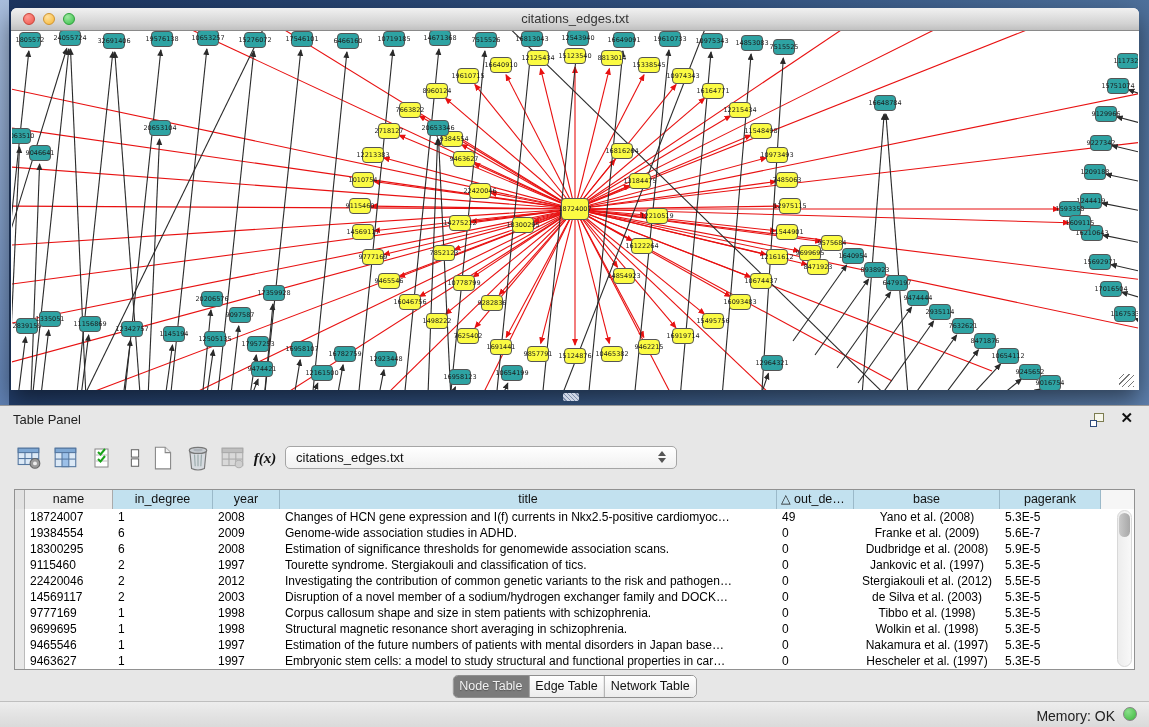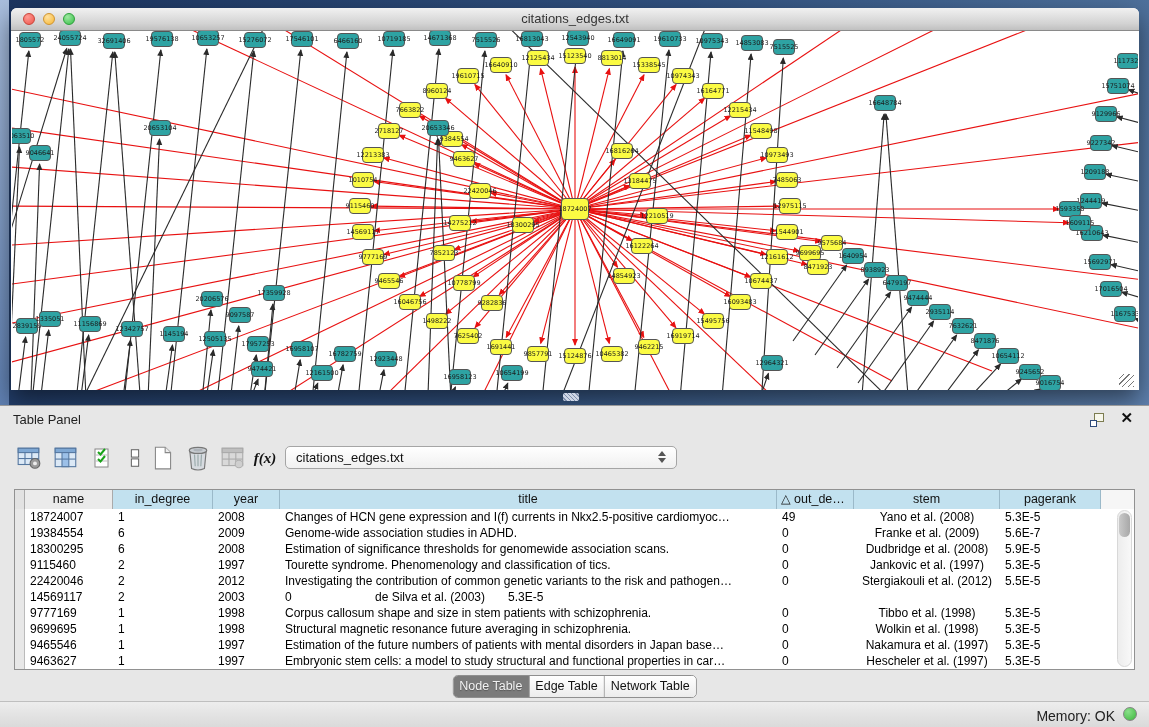--- a/index.html
+++ b/index.html
@@ -787,21 +787,21 @@
     </div>
 
     <div class="tblwrap">
       <div class="thead" id="thead">
           <div class="th th-gutter" style="width: 10px;"></div>
           <div class="th th-name" style="width: 88px;">name</div>
           <div class="th" style="width: 100px;">in_degree</div>
           <div class="th" style="width: 67px;">year</div>
           <div class="th" style="width: 497px;">title</div>
           <div class="th" style="width: 77px; text-align: left; padding-left: 4px;">△ out_de…</div>
-          <div class="th" style="width: 146px;">stem</div>
+          <div class="th" style="width: 146px;">base</div>
           <div class="th" style="width: 101px;">pagerank</div>
           <div class="th th-filler"></div>
         </div>
       <div class="rows" id="rows">
           <div class="trow">
             <div class="td td-gutter" style="width: 10px;"></div>
             <div class="td" style="width: 88px; text-align: left;">18724007</div>
             <div class="td" style="width: 100px; text-align: left;">1</div>
             <div class="td" style="width: 67px; text-align: left;">2008</div>
             <div class="td" style="width: 497px; text-align: left;">Changes of HCN gene expression and I(f) currents in Nkx2.5-positive cardiomyoc…</div>
@@ -827,60 +827,61 @@
             <div class="td" style="width: 497px; text-align: left;">Estimation of significance thresholds for genomewide association scans.</div>
             <div class="td" style="width: 77px; text-align: left;">0</div>
             <div class="td" style="width: 146px; text-align: center;">Dudbridge et al. (2008)</div>
             <div class="td" style="width: 101px; text-align: left;">5.9E-5</div>
           </div>
           <div class="trow">
             <div class="td td-gutter" style="width: 10px;"></div>
             <div class="td" style="width: 88px; text-align: left;">9115460</div>
             <div class="td" style="width: 100px; text-align: left;">2</div>
             <div class="td" style="width: 67px; text-align: left;">1997</div>
-            <div class="td" style="width: 497px; text-align: left;">Tourette syndrome. Phenomenology and classification of tics.</div>
+            <div class="td" style="width: 497px; text-align: left;">Tourette syndrome. Stergiakouli and classification of tics.</div>
             <div class="td" style="width: 77px; text-align: left;">0</div>
             <div class="td" style="width: 146px; text-align: center;">Jankovic et al. (1997)</div>
             <div class="td" style="width: 101px; text-align: left;">5.3E-5</div>
           </div>
           <div class="trow">
             <div class="td td-gutter" style="width: 10px;"></div>
             <div class="td" style="width: 88px; text-align: left;">22420046</div>
             <div class="td" style="width: 100px; text-align: left;">2</div>
             <div class="td" style="width: 67px; text-align: left;">2012</div>
             <div class="td" style="width: 497px; text-align: left;">Investigating the contribution of common genetic variants to the risk and pathogen…</div>
             <div class="td" style="width: 77px; text-align: left;">0</div>
             <div class="td" style="width: 146px; text-align: center;">Stergiakouli et al. (2012)</div>
             <div class="td" style="width: 101px; text-align: left;">5.5E-5</div>
           </div>
           <div class="trow">
             <div class="td td-gutter" style="width: 10px;"></div>
             <div class="td" style="width: 88px; text-align: left;">14569117</div>
             <div class="td" style="width: 100px; text-align: left;">2</div>
             <div class="td" style="width: 67px; text-align: left;">2003</div>
+            <div class="td" style="width: 497px; text-align: left;">Disruption of a novel member of a sodium/hydrogen exchanger family and DOCK…</div>
             <div class="td" style="width: 77px; text-align: left;">0</div>
             <div class="td" style="width: 146px; text-align: center;">de Silva et al. (2003)</div>
             <div class="td" style="width: 101px; text-align: left;">5.3E-5</div>
           </div>
           <div class="trow">
             <div class="td td-gutter" style="width: 10px;"></div>
             <div class="td" style="width: 88px; text-align: left;">9777169</div>
             <div class="td" style="width: 100px; text-align: left;">1</div>
             <div class="td" style="width: 67px; text-align: left;">1998</div>
             <div class="td" style="width: 497px; text-align: left;">Corpus callosum shape and size in stem patients with schizophrenia.</div>
             <div class="td" style="width: 77px; text-align: left;">0</div>
             <div class="td" style="width: 146px; text-align: center;">Tibbo et al. (1998)</div>
             <div class="td" style="width: 101px; text-align: left;">5.3E-5</div>
           </div>
           <div class="trow">
             <div class="td td-gutter" style="width: 10px;"></div>
             <div class="td" style="width: 88px; text-align: left;">9699695</div>
             <div class="td" style="width: 100px; text-align: left;">1</div>
             <div class="td" style="width: 67px; text-align: left;">1998</div>
-            <div class="td" style="width: 497px; text-align: left;">Structural magnetic resonance future averaging in schizophrenia.</div>
+            <div class="td" style="width: 497px; text-align: left;">Structural magnetic resonance short averaging in schizophrenia.</div>
             <div class="td" style="width: 77px; text-align: left;">0</div>
             <div class="td" style="width: 146px; text-align: center;">Wolkin et al. (1998)</div>
             <div class="td" style="width: 101px; text-align: left;">5.3E-5</div>
           </div>
           <div class="trow">
             <div class="td td-gutter" style="width: 10px;"></div>
             <div class="td" style="width: 88px; text-align: left;">9465546</div>
             <div class="td" style="width: 100px; text-align: left;">1</div>
             <div class="td" style="width: 67px; text-align: left;">1997</div>
             <div class="td" style="width: 497px; text-align: left;">Estimation of the future numbers of patients with mental disorders in Japan base…</div>

